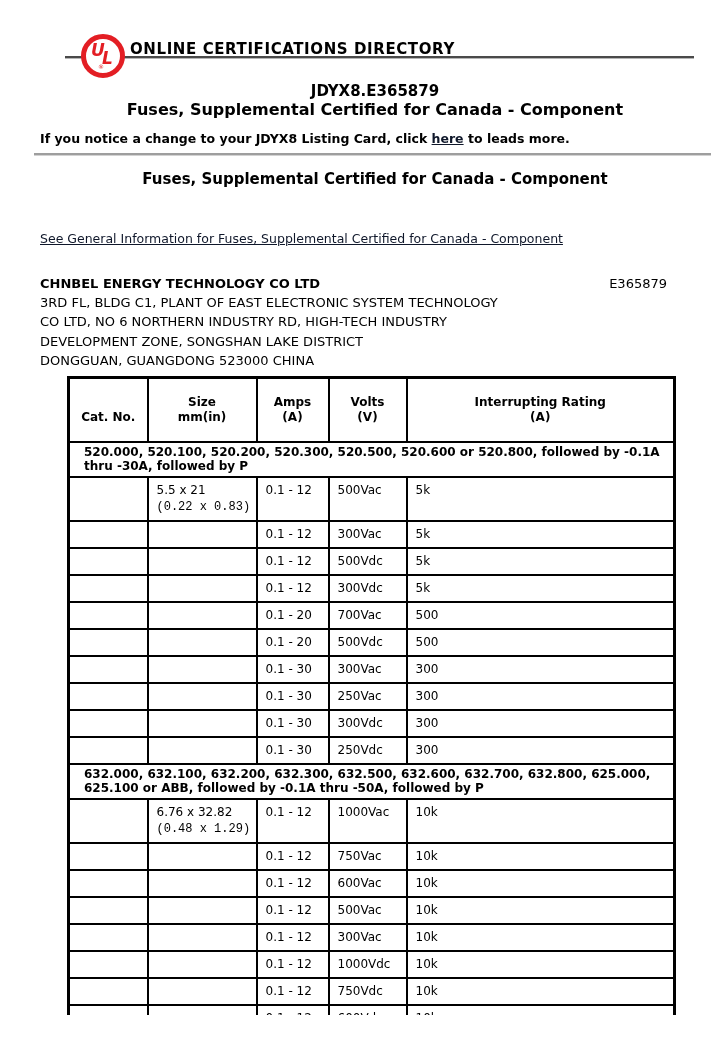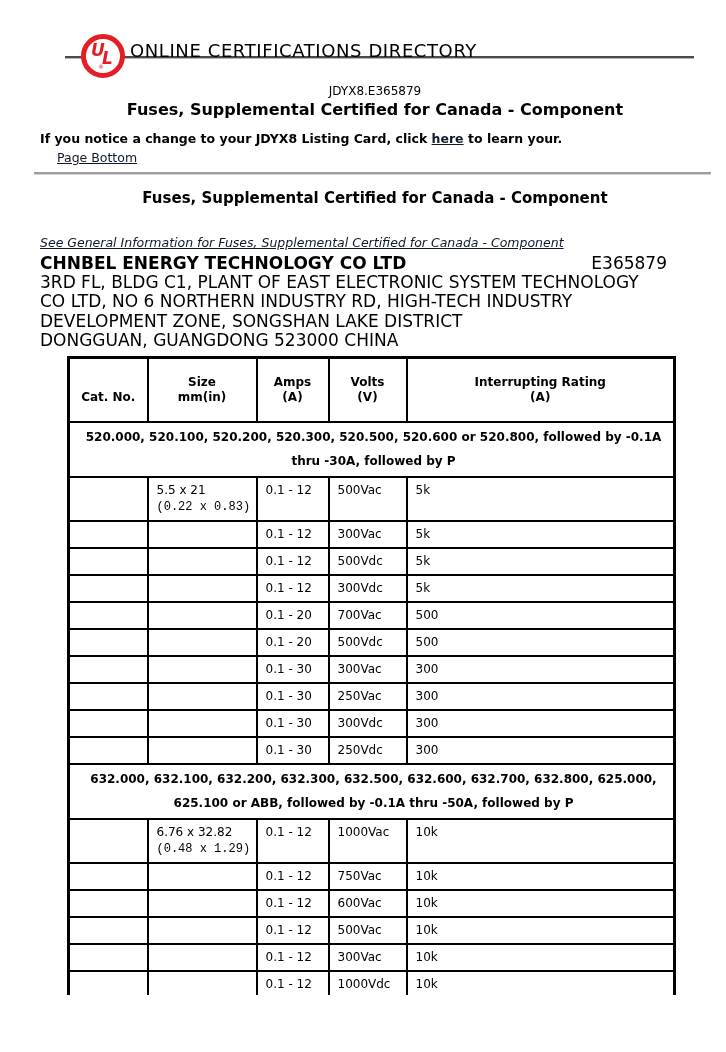--- a/index.html
+++ b/index.html
@@ -20,56 +20,56 @@
   .ul-logo {
     position: absolute; left: 41px; top: 34px;
     width: 44px; height: 44px; border-radius: 50%;
     background: #fff; border: 5px solid #e31e24; z-index: 2;
   }
   .ul-logo .u { position: absolute; left: 5px; top: 1px;  color: #e31e24; font-weight: bold; font-size: 17px; font-style: italic; }
   .ul-logo .l { position: absolute; left: 16px; top: 9px; color: #e31e24; font-weight: bold; font-size: 17px; font-style: italic; }
   .ul-logo .reg { position: absolute; left: 12px; top: 24px; color: #e31e24; font-size: 6px; }
   .brand {
     position: absolute; left: 90px; top: 40px; z-index: 2;
-    font-size: 18px; font-weight: normal; letter-spacing: 0.6px;
+    font-size: 15px; font-weight: bold; letter-spacing: 0.6px;
   }
 
   
   .title-block { text-align: center; margin-top: 2px; }
-  .title-line1 { font-size: 12px; font-weight: normal; line-height: 18px; }
+  .title-line1 { font-size: 15px; font-weight: bold; line-height: 18px; }
   .title-line2 { font-size: 16px; font-weight: bold; line-height: 20px; }
 
   
   .notice { margin-top: 10px; font-size: 12.5px; font-weight: bold; line-height: 17px; }
   a, .link { color: #0f172a; text-decoration: underline; cursor: pointer; }
   .page-bottom { margin-top: 2px; margin-left: 17px; font-size: 12.5px; line-height: 17px; }
 
   .gray-rule {
     margin-top: 6px; margin-left: -6px; width: 677px; height: 0;
     border-top: 2px solid #9e9e9e; border-bottom: 1px solid #d2d2d2;
   }
 
   .section-heading { margin-top: 13px; text-align: center; font-size: 15px; font-weight: bold; line-height: 20px; }
 
-  .general-info { margin-top: 27px; font-size: 12.5px; line-height: 16px; font-style: italic; }
-
-  
-  .company { margin-top: 3px; width: 627px; font-size: 17px; line-height: 19.2px; }
+  .general-info { margin-top: 42px; font-size: 12.5px; line-height: 16px; }
+
+  
+  .company { margin-top: 27px; width: 627px; font-size: 13px; line-height: 19.2px; }
   .company-top { display: flex; justify-content: space-between; }
   .company-name { font-weight: bold; }
   .product-desc { margin-top: 3px; font-size: 12.5px; font-weight: bold; line-height: 17px; }
 
   
   .table-clip { margin-top: 6px; margin-left: 27px; width: 614px; height: 639px; overflow: hidden; }
   table { border-collapse: collapse; width: 606px; border: 3px solid #000; table-layout: fixed; }
   th, td { border: 2px solid #000; font-size: 12px; }
   th { font-weight: bold; text-align: center; vertical-align: bottom; padding: 16px 2px; line-height: 15px; height: 42px; }
   td { text-align: left; vertical-align: top; padding: 4px 2px 4px 8px; line-height: 17px; }
   tr.data-row td { height: 25px; }
-  tr.section-row td { font-weight: bold; padding: 2px 2px 3px 6px; line-height: 24px; text-align: center; }
+  tr.section-row td { font-weight: bold; padding: 2px 2px 3px 14px; line-height: 14px; }
   .sz2 { line-height: 17px; font-family: Liberation Mono, monospace; }
 </style>
 </head>
 <body>
 
 <div class="main">
 
   <div class="header-bar">
     <div class="header-rule"></div>
     <div class="ul-logo">
@@ -78,23 +78,22 @@
       <span class="reg">®</span>
     </div>
     <div class="brand">ONLINE CERTIFICATIONS DIRECTORY</div>
   </div>
 
   <div class="title-block">
     <div class="title-line1">JDYX8.E365879</div>
     <div class="title-line2">Fuses, Supplemental Certified for Canada - Component</div>
   </div>
 
-  <div class="notice"><span>If you notice a change to your JDYX8 Listing Card, click </span><a class="link">here</a><span> to learn your.</span></div>
-
-  <div class="page-bottom"><a class="link">Page Bottom</a></div>
+  <div class="notice"><span>If you notice a change to your JDYX8 Listing Card, click </span><a class="link">here</a><span> to leads more.</span></div>
+
 
   <div class="gray-rule"></div>
 
   <div class="section-heading">Fuses, Supplemental Certified for Canada - Component</div>
 
   <div class="general-info"><a class="link">See General Information for Fuses, Supplemental Certified for Canada - Component</a></div>
 
   <div class="company">
     <div class="company-top">
       <span class="company-name">CHNBEL ENERGY TECHNOLOGY CO LTD</span>

